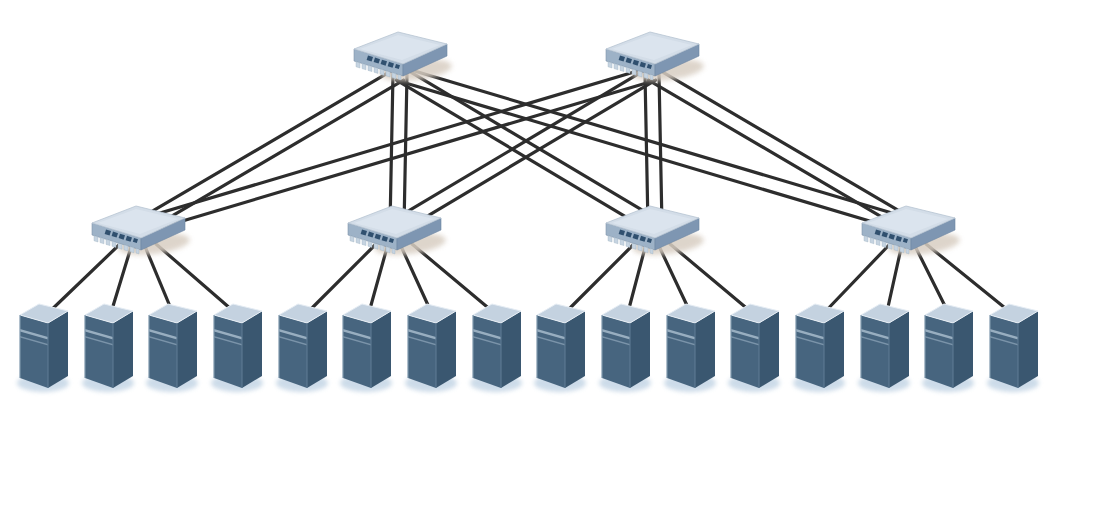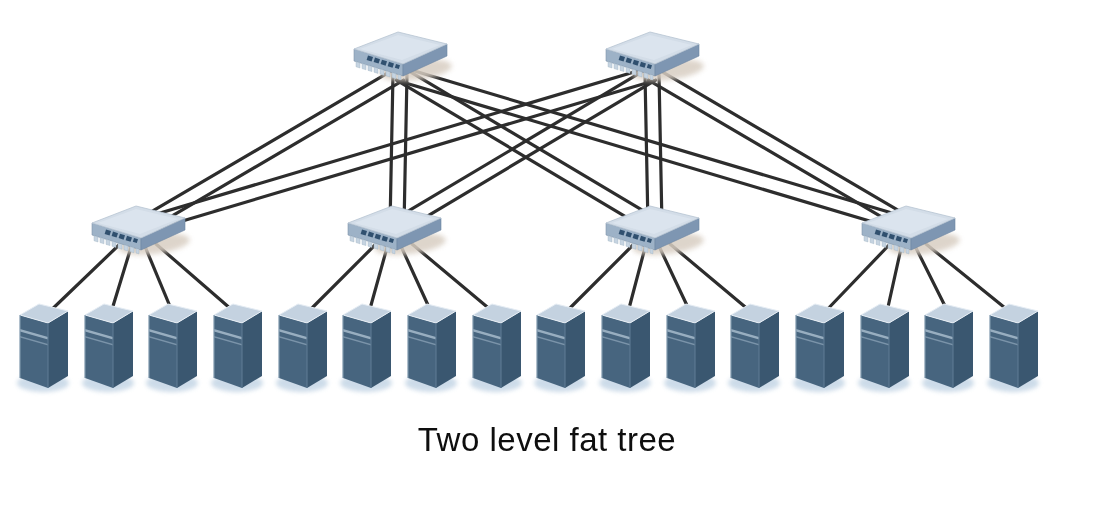--- a/index.html
+++ b/index.html
@@ -144,14 +144,13 @@
         <use href="#sym-server" x="599" y="300" width="56" height="92"></use>
         <use href="#sym-server" x="664" y="300" width="56" height="92"></use>
         <use href="#sym-server" x="728" y="300" width="56" height="92"></use>
         <use href="#sym-server" x="793" y="300" width="56" height="92"></use>
         <use href="#sym-server" x="858" y="300" width="56" height="92"></use>
         <use href="#sym-server" x="922" y="300" width="56" height="92"></use>
         <use href="#sym-server" x="987" y="300" width="56" height="92"></use>
       </g>
   </svg>
 
-  <div class="caption">Two level fat tree</div>
 </div>
 
 </body></html>

